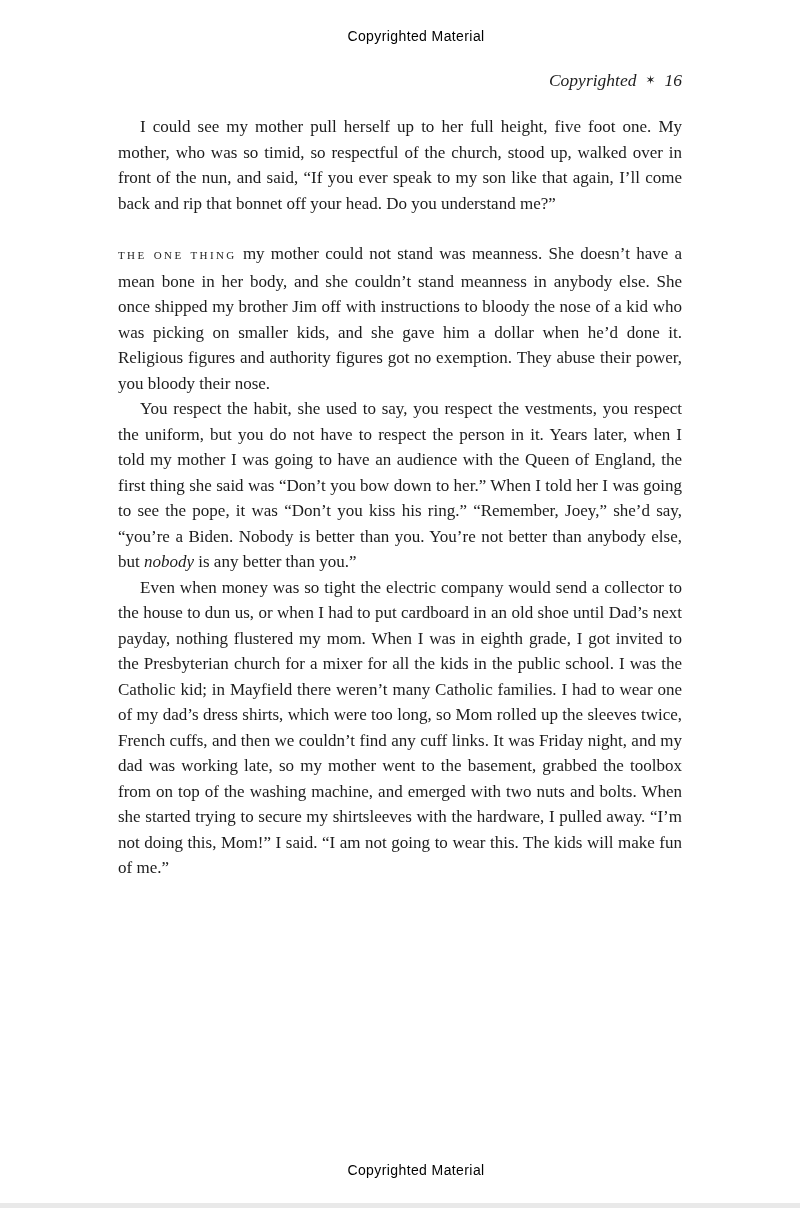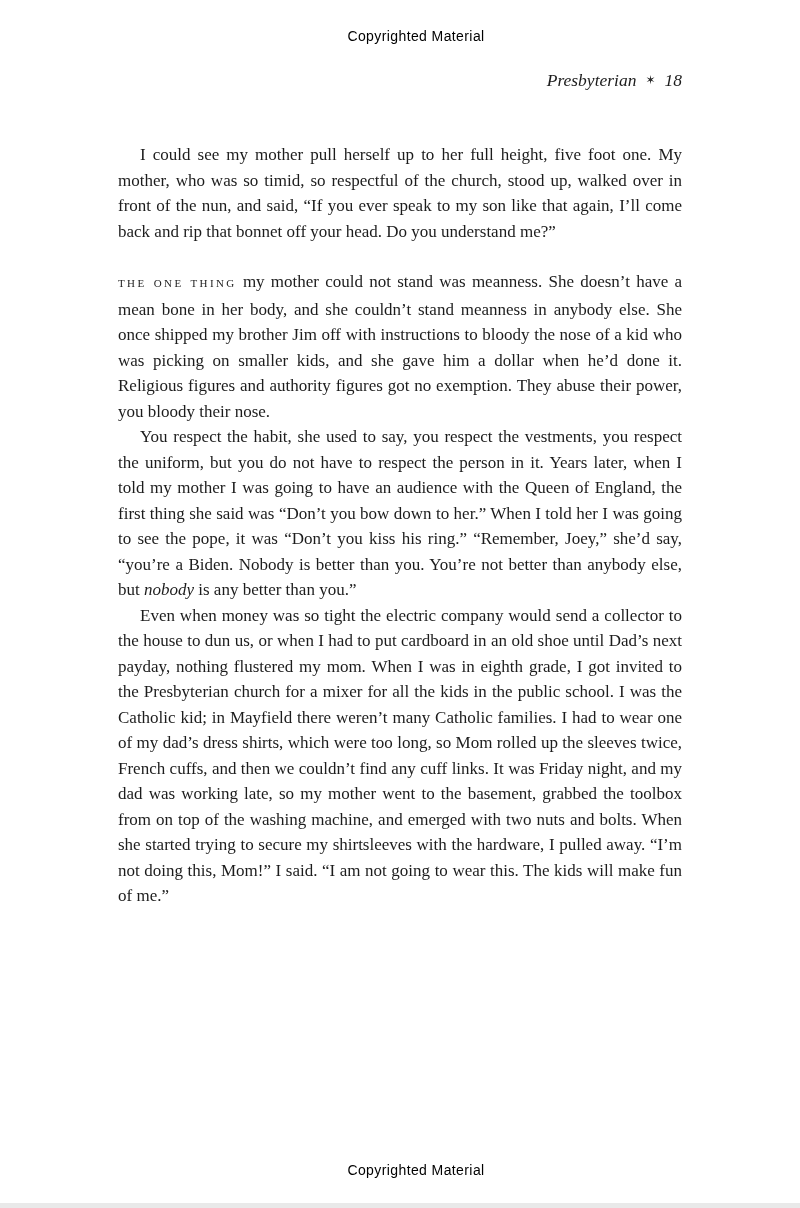--- a/index.html
+++ b/index.html
@@ -43,21 +43,20 @@
     color: #2a2a2a;
   }
   .page-body {
     position: absolute;
     top: 114px;
     left: 118px;
     width: 564px;
     font-size: 17px;
     line-height: 25.5px;
     text-align: justify;
-    margin-top: 28px;
   }
   p.para { margin: 0; }
   p.para.indent { text-indent: 22px; }
   p.para.space-before { margin-top: 25px; }
   .smallcaps {
     font-size: 11px;
     letter-spacing: 2.4px;
   }
   .italic { font-style: italic; }
   .normal { font-style: normal; }
@@ -69,21 +68,21 @@
     height: 5px;
     background: #e9e9e9;
   }
 </style>
 </head>
 <body>
 
 <div class="notice notice-top">Copyrighted Material</div>
 
 <div class="running-head">
-  <span class="title">Presbyterian</span><span class="star">✶</span><span class="folio">18</span>
+  <span class="title">Copyrighted</span><span class="star">✶</span><span class="folio">16</span>
 </div>
 
 <div class="page-body">
     <p class="para indent"><span class="normal">I could see my mother pull herself up to her full height, five foot one. My mother, who was so timid, so respectful of the church, stood up, walked over in front of the nun, and said, “If you ever speak to my son like that again, I’ll come back and rip that bonnet off your head. Do you understand me?”</span></p>
     <p class="para space-before"><span class="smallcaps">THE ONE THING</span><span class="normal"> my mother could not stand was meanness. She doesn’t have a mean bone in her body, and she couldn’t stand meanness in anybody else. She once shipped my brother Jim off with instructions to bloody the nose of a kid who was picking on smaller kids, and she gave him a dollar when he’d done it. Religious figures and authority figures got no exemption. They abuse their power, you bloody their nose.</span></p>
     <p class="para indent"><span class="normal">You respect the habit, she used to say, you respect the vestments, you respect the uniform, but you do not have to respect the person in it. Years later, when I told my mother I was going to have an audience with the Queen of England, the first thing she said was “Don’t you bow down to her.” When I told her I was going to see the pope, it was “Don’t you kiss his ring.” “Remember, Joey,” she’d say, “you’re a Biden. Nobody is better than you. You’re not better than anybody else, but </span><span class="italic">nobody</span><span class="normal"> is any better than you.”</span></p>
     <p class="para indent"><span class="normal">Even when money was so tight the electric company would send a collector to the house to dun us, or when I had to put cardboard in an old shoe until Dad’s next payday, nothing flustered my mom. When I was in eighth grade, I got invited to the Presbyterian church for a mixer for all the kids in the public school. I was the Catholic kid; in Mayfield there weren’t many Catholic families. I had to wear one of my dad’s dress shirts, which were too long, so Mom rolled up the sleeves twice, French cuffs, and then we couldn’t find any cuff links. It was Friday night, and my dad was working late, so my mother went to the basement, grabbed the toolbox from on top of the washing machine, and emerged with two nuts and bolts. When she started trying to secure my shirtsleeves with the hardware, I pulled away. “I’m not doing this, Mom!” I said. “I am not going to wear this. The kids will make fun of me.”</span></p>
   </div>
 
 <div class="notice notice-bottom">Copyrighted Material</div>

